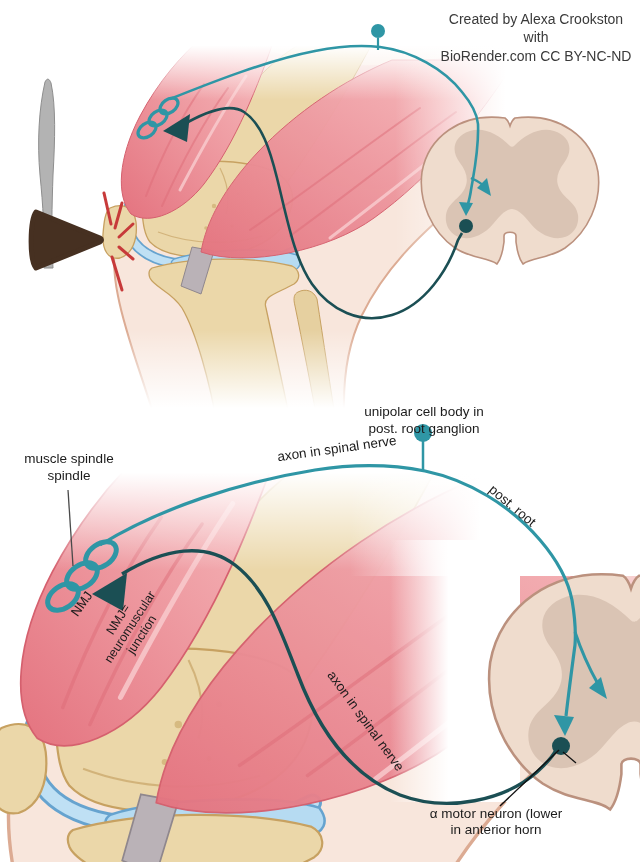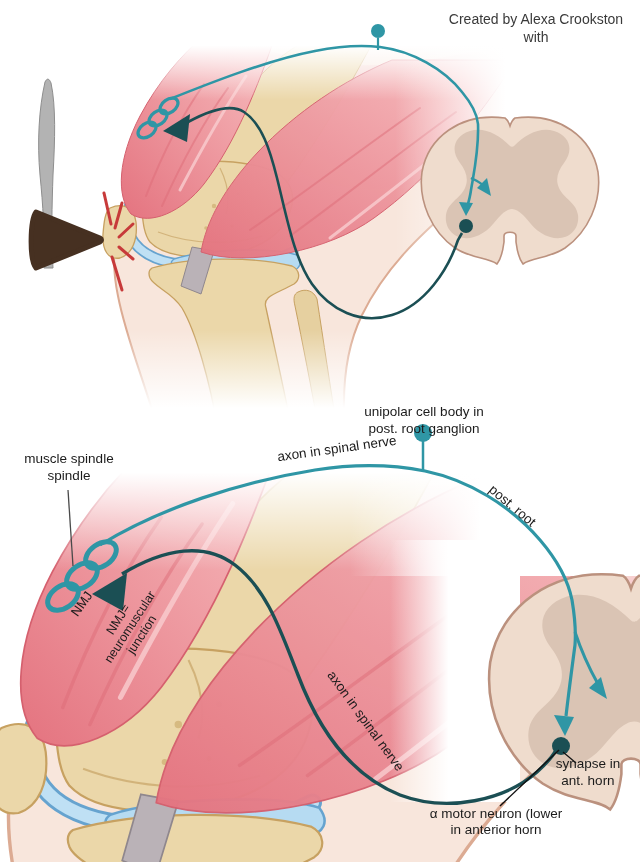--- a/index.html
+++ b/index.html
@@ -170,20 +170,21 @@
     <polygon points="92,594 127,573 123,611" fill="#1b4f54"></polygon>
 
     <line x1="68" y1="490" x2="73" y2="566" stroke="#4a4a4a" stroke-width="1.3"></line>
     <line x1="559" y1="750" x2="500" y2="806" stroke="#111111" stroke-width="1.4"></line>
     <line x1="563" y1="752" x2="576" y2="763" stroke="#111111" stroke-width="1.2"></line>
   </g>
 </svg>
 
   <div class="credit">
     <span>Created by Alexa Crookston with</span>
+    <span>BioRender.com CC BY-NC-ND</span>
   </div>
 
   <div class="lbl l-musclespindle">
     <span>muscle spindle</span>
     <span>spindle</span>
   </div>
 
   <div class="lbl l-nmj">
     <span>NMJ</span>
   </div>
@@ -204,23 +205,19 @@
   </div>
 
   <div class="lbl l-postroot">
     <span>post. root</span>
   </div>
 
   <div class="lbl l-axonbottom">
     <span>axon in spinal nerve</span>
   </div>
 
-  <div class="lbl l-synapse">
-    <span>synapse in</span>
-    <span>ant. horn</span>
-  </div>
 
   <div class="lbl l-alpha">
     <span>α motor neuron (lower</span>
     <span>in anterior horn</span>
   </div>
 
 </div>
 
 </body></html>

